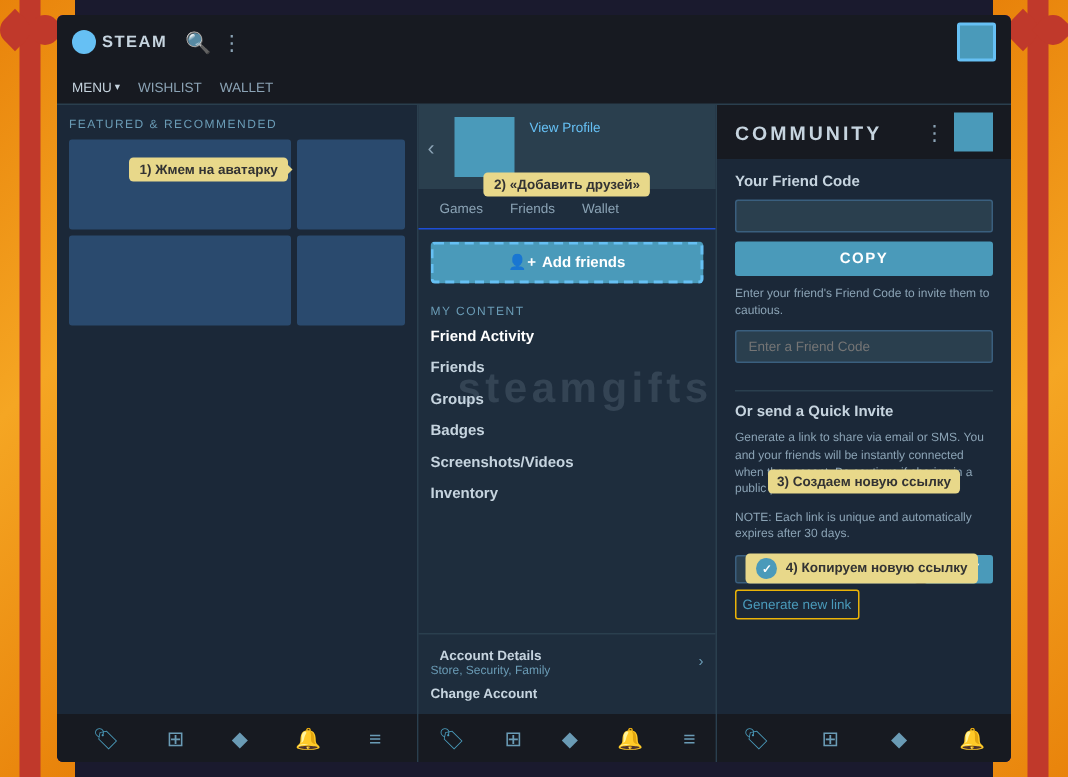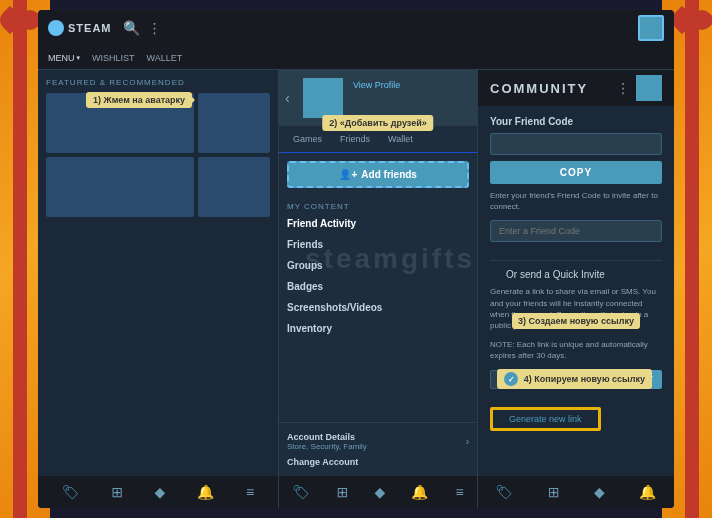--- a/index.html
+++ b/index.html
@@ -190,21 +190,21 @@
     }
 
     
     .tooltip-box {
       background: #e8d88a;
       color: #333;
       font-size: 9px;
       padding: 3px 7px;
       border-radius: 3px;
       position: absolute;
-      top: 82px;
+      top: 95px;
       left: 48px;
       white-space: nowrap;
       z-index: 10;
       font-weight: bold;
     }
     .tooltip-box::after {
       content: '';
       position: absolute;
       right: -6px;
       top: 50%;
@@ -352,20 +352,21 @@
       display: flex;
       justify-content: space-between;
       align-items: center;
       padding: 3px 0;
     }
     .account-item-left { }
     .account-item-title {
       color: #c6d4df;
       font-size: 9px;
       font-weight: bold;
+      text-align: center;
     }
     .account-item-sub {
       color: #6a9bb5;
       font-size: 8px;
     }
     .account-item-arrow {
       color: #6a9bb5;
       font-size: 10px;
     }
     .change-account {
@@ -470,39 +471,38 @@
       color: #8ba3b5;
       font-size: 9px;
       padding: 5px 8px;
       margin-bottom: 10px;
       border-radius: 2px;
     }
     .divider { height: 1px; background: #2a3f4e; margin: 8px 0; }
     .quick-invite-title {
       color: #c6d4df;
       font-size: 10px;
-      font-weight: normal;
+      font-weight: bold;
       margin-bottom: 6px;
-      margin-left: 16px;
     }
     .quick-invite-desc {
       color: #8ba3b5;
       font-size: 8px;
       line-height: 1.4;
       margin-bottom: 8px;
     }
     .generate-link-btn {
       background: transparent;
-      border: 3px solid #eab308;
+      border: 1px solid #eab308;
       color: #4a9aba;
       font-size: 9px;
-      padding: 4px 16px;
+      padding: 4px 4px;
       cursor: pointer;
       border-radius: 2px;
-      margin-top: 18px;
+      margin-top: 4px;
       display: block;
     }
 
     
     .tooltip-3 {
       background: #e8d88a;
       color: #333;
       font-size: 9px;
       padding: 3px 6px;
       border-radius: 3px;
@@ -718,21 +718,21 @@
       <div class="community-header">
         <div class="community-title">COMMUNITY</div>
         <span class="community-menu-icon">⋮</span>
         <div class="community-avatar"></div>
       </div>
 
       <div class="friend-code-section">
         <div class="section-title">Your Friend Code</div>
         <input class="friend-code-input" type="text" value="" style="">
         <button class="copy-btn">COPY</button>
-        <div class="invite-desc">Enter your friend's Friend Code to invite after to connect.</div>
+        <div class="invite-desc">Enter your friend's Friend Code to invite them to cautious.</div>
         <input class="enter-code-input" type="text" placeholder="Enter a Friend Code" style="">
 
         <div class="divider"></div>
 
         <div class="quick-invite-title">Or send a Quick Invite</div>
         <div class="quick-invite-desc">Generate a link to share via email or SMS. You and your friends will be instantly connected when they accept. Be cautious if sharing in a public place.</div>
 
         
         <div style="position:relative;">
           <div class="invite-desc">NOTE: Each link is unique and automatically expires after 30 days.</div>

